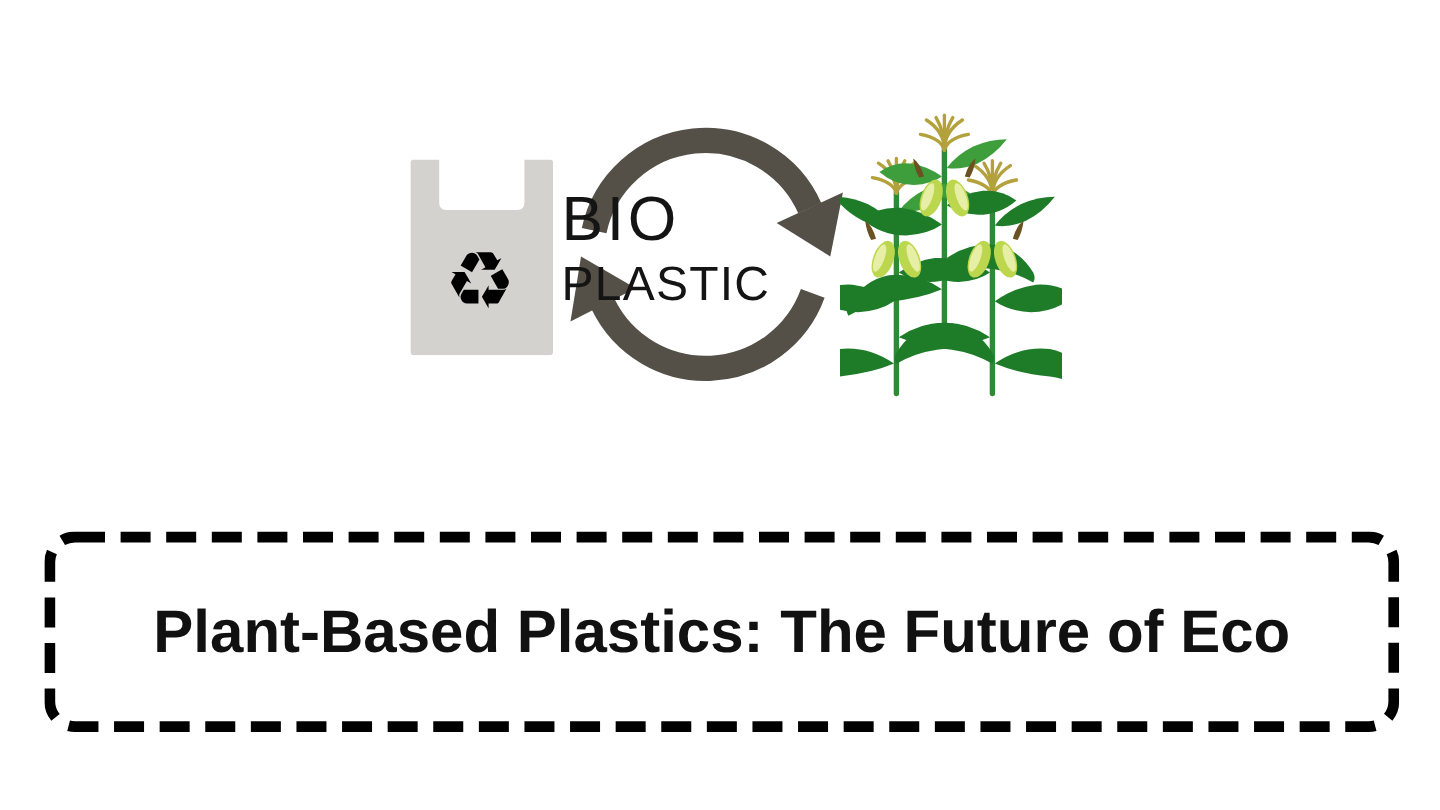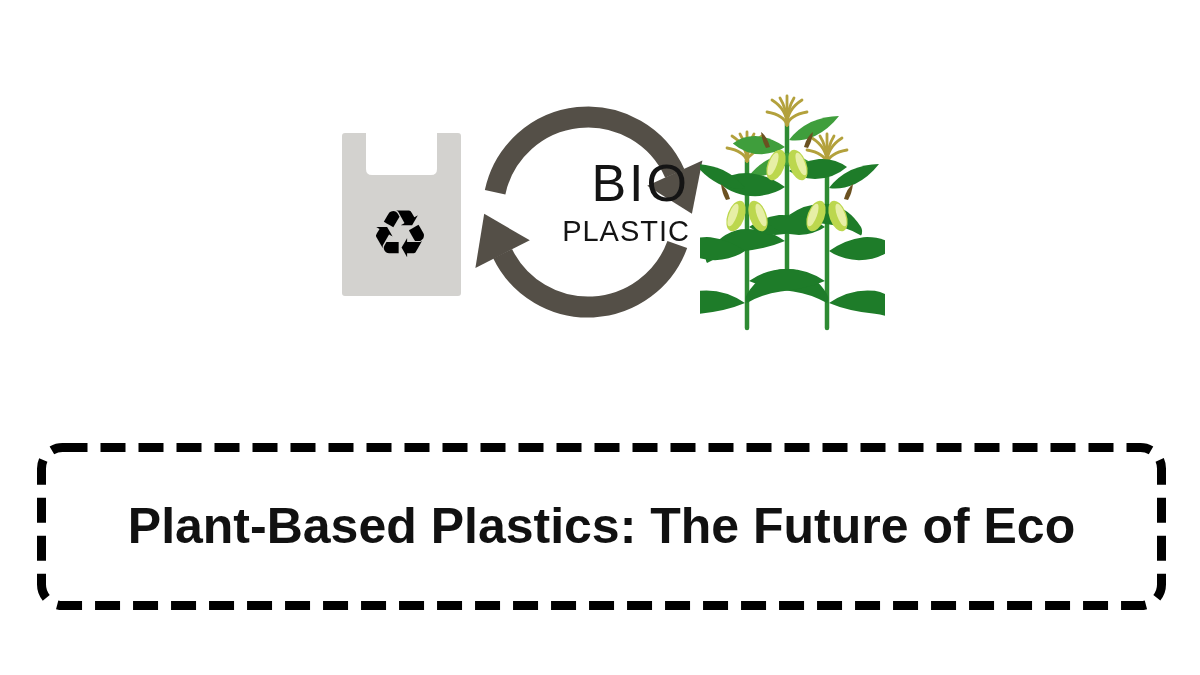--- a/index.html
+++ b/index.html
@@ -12,33 +12,33 @@
   .canvas {
     position: relative;
     width: 1200px; height: 675px;
     background: #ffffff;
   }
   .abs { position: absolute; }
 
   
   .cycle-label {
     position: absolute;
-    left: 440px; top: 157px;
+    left: 468px; top: 157px;
     width: 250px;
-    text-align: right;
+    text-align: left;
     color: #141414;
   }
   .bio-line {
     font-size: 52px;
     line-height: 1;
     letter-spacing: 3px;
     font-weight: 400;
   }
   .plastic-line {
-    font-size: 29px;
+    font-size: 40px;
     line-height: 1;
     letter-spacing: 1px;
     margin-top: 8px;
     font-weight: 400;
   }
 
   
   .banner {
     position: absolute;
     left: 37px; top: 443px;

